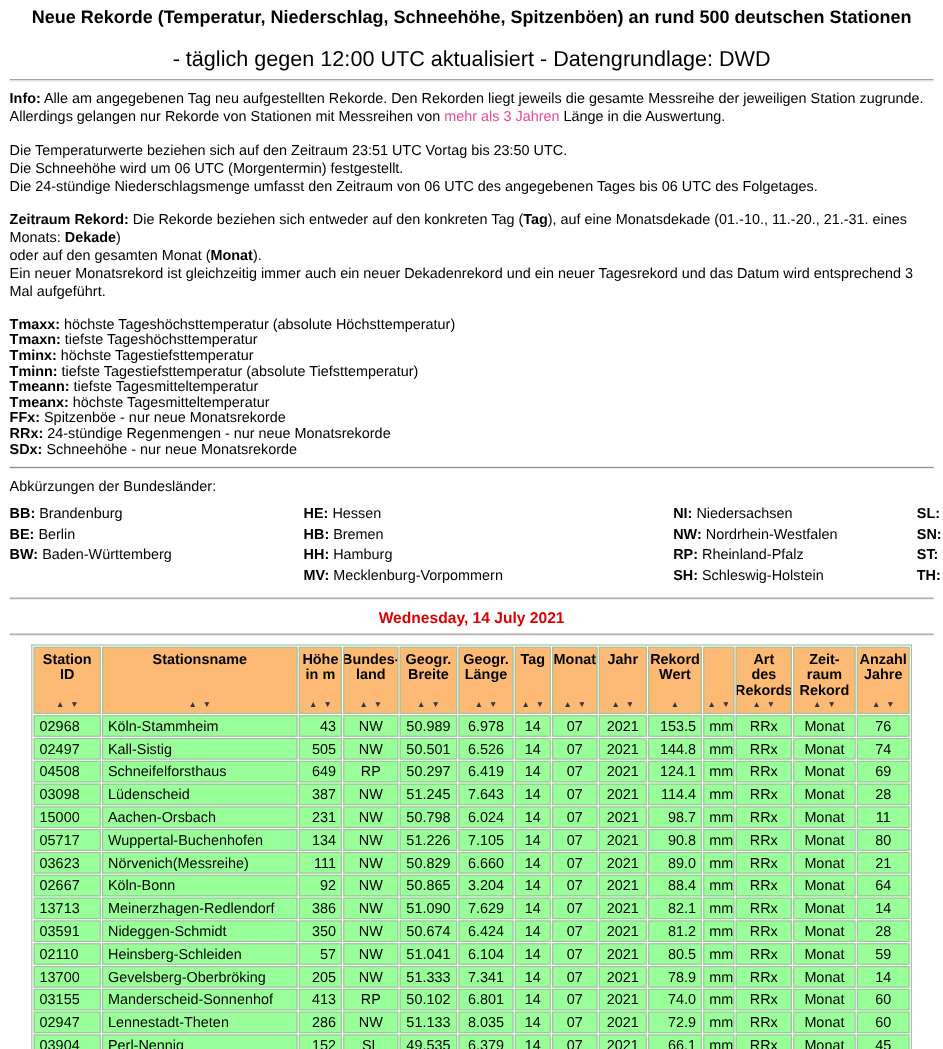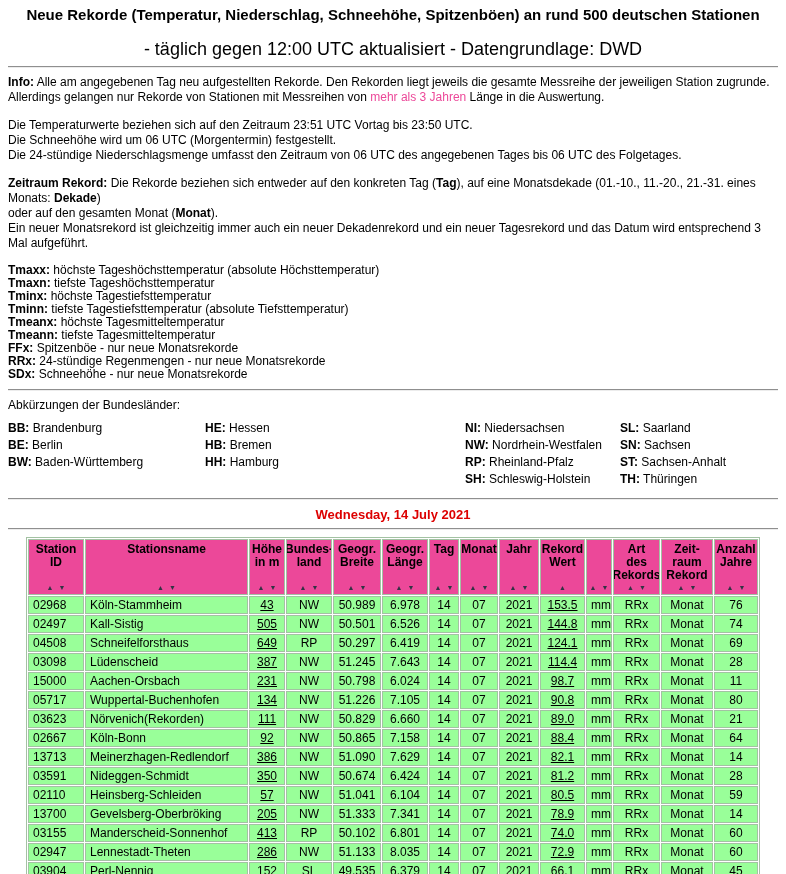--- a/index.html
+++ b/index.html
@@ -27,20 +27,21 @@
   .para { margin: 4px 0 13px 0; line-height: 15px; }
   .para.defs { line-height: 13px; margin-bottom: 8px; }
   .red { color: #ec4899; }
   b { font-weight: bold; }
 
   .abbr-heading { font-weight: normal; margin: 2px 0 8px 0; }
   .abbr-grid {
     display: grid;
     grid-template-columns: 197px 260px 155px 1fr;
     margin: 0 0 10px 0;
+    gap: 48px;
   }
   .abbr-item { line-height: 17px; white-space: nowrap; }
 
   .date-heading {
     color: #dd0000;
     font-weight: bold;
     font-size: 13px;
     text-align: center;
     margin: 6px 0 6px 0;
   }
@@ -53,21 +54,21 @@
     table-layout: fixed;
     width: 722px;
     margin: 5px auto 0 auto;
   }
   .rec-table th, .rec-table td {
     border: 1px solid #a3c2a3;
     font-size: 12px;
     overflow: hidden;
   }
   .rec-table th {
-    background: #ec4899;
+    background: #fdba74;
     font-weight: bold;
     vertical-align: top;
     padding: 3px 1px 3px 1px;
     height: 54px;
   }
   .rec-table td {
     background: #99ff99;
     padding: 1px 4px;
     height: 17px;
     line-height: 14px;
@@ -79,21 +80,21 @@
   .sort-row .arrow { font-style: normal; font-size: 7px; line-height: 7px; color: #333344; cursor: pointer; }
 
   
   col.c1{width:56px} col.c2{width:163px} col.c3{width:36px} col.c4{width:46px}
   col.c5{width:48px} col.c6{width:46px} col.c7{width:30px} col.c8{width:38px}
   col.c9{width:40px} col.c10{width:45px} col.c11{width:26px} col.c12{width:47px}
   col.c13{width:52px} col.c14{width:44px}
 
   
   .rec-table td:nth-child(1), .rec-table td:nth-child(2) { text-align: left; margin-top: 24px; }
-  .rec-table td:nth-child(3), .rec-table td:nth-child(10) { text-align: center; text-decoration: underline; }
+  .rec-table td:nth-child(3), .rec-table td:nth-child(10) { text-align: right; }
   .rec-table td:nth-child(4), .rec-table td:nth-child(5), .rec-table td:nth-child(6),
   .rec-table td:nth-child(7), .rec-table td:nth-child(8), .rec-table td:nth-child(9),
   .rec-table td:nth-child(11), .rec-table td:nth-child(12), .rec-table td:nth-child(13),
   .rec-table td:nth-child(14) { text-align: center; }
 </style>
 </head>
 <body>
 
 <div class="wrap">
 
@@ -117,40 +118,41 @@
     <div><b>Zeitraum Rekord:</b><span> Die Rekorde beziehen sich entweder auf den konkreten Tag (</span><b>Tag</b><span>), auf eine Monatsdekade (01.-10., 11.-20., 21.-31. eines Monats: </span><b>Dekade</b><span>)</span></div>
     <div><span>oder auf den gesamten Monat (</span><b>Monat</b><span>).</span></div>
     <div><span>Ein neuer Monatsrekord ist gleichzeitig immer auch ein neuer Dekadenrekord und ein neuer Tagesrekord und das Datum wird entsprechend 3 Mal aufgeführt.</span></div>
   </div>
 
   <div class="para defs" id="defs">
       <div><b>Tmaxx:</b> höchste Tageshöchsttemperatur (absolute Höchsttemperatur)</div>
       <div><b>Tmaxn:</b> tiefste Tageshöchsttemperatur</div>
       <div><b>Tminx:</b> höchste Tagestiefsttemperatur</div>
       <div><b>Tminn:</b> tiefste Tagestiefsttemperatur (absolute Tiefsttemperatur)</div>
+      <div><b>Tmeann:</b> tiefste Tagesmitteltemperatur</div>
       <div><b>Tmeanx:</b> höchste Tagesmitteltemperatur</div>
-      <div><b>Tmeann:</b> tiefste Tagesmitteltemperatur</div>
       <div><b>FFx:</b> Spitzenböe - nur neue Monatsrekorde</div>
       <div><b>RRx:</b> 24-stündige Regenmengen - nur neue Monatsrekorde</div>
       <div><b>SDx:</b> Schneehöhe - nur neue Monatsrekorde</div>
     </div>
 
   <hr class="divider">
 
   <div class="abbr-heading">Abkürzungen der Bundesländer:</div>
   <div class="abbr-grid" id="abbr">
       <div>
         <div class="abbr-item"><b>BB:</b> Brandenburg</div>
         <div class="abbr-item"><b>BE:</b> Berlin</div>
         <div class="abbr-item"><b>BW:</b> Baden-Württemberg</div>
       </div>
       <div>
         <div class="abbr-item"><b>HE:</b> Hessen</div>
         <div class="abbr-item"><b>HB:</b> Bremen</div>
         <div class="abbr-item"><b>HH:</b> Hamburg</div>
+        <div class="abbr-item"><b>MV:</b> Mecklenburg-Vorpommern</div>
       </div>
       <div>
         <div class="abbr-item"><b>NI:</b> Niedersachsen</div>
         <div class="abbr-item"><b>NW:</b> Nordrhein-Westfalen</div>
         <div class="abbr-item"><b>RP:</b> Rheinland-Pfalz</div>
         <div class="abbr-item"><b>SH:</b> Schleswig-Holstein</div>
       </div>
       <div>
         <div class="abbr-item"><b>SL:</b> Saarland</div>
         <div class="abbr-item"><b>SN:</b> Sachsen</div>
@@ -414,41 +416,41 @@
           <td>07</td>
           <td>2021</td>
           <td>90.8</td>
           <td>mm</td>
           <td>RRx</td>
           <td>Monat</td>
           <td>80</td>
         </tr>
         <tr>
           <td>03623</td>
-          <td>Nörvenich(Rekorden)</td>
+          <td>Nörvenich(Messreihe)</td>
           <td>111</td>
           <td>NW</td>
           <td>50.829</td>
           <td>6.660</td>
           <td>14</td>
           <td>07</td>
           <td>2021</td>
           <td>89.0</td>
           <td>mm</td>
           <td>RRx</td>
           <td>Monat</td>
           <td>21</td>
         </tr>
         <tr>
           <td>02667</td>
           <td>Köln-Bonn</td>
           <td>92</td>
           <td>NW</td>
           <td>50.865</td>
-          <td>7.158</td>
+          <td>3.204</td>
           <td>14</td>
           <td>07</td>
           <td>2021</td>
           <td>88.4</td>
           <td>mm</td>
           <td>RRx</td>
           <td>Monat</td>
           <td>64</td>
         </tr>
         <tr>

